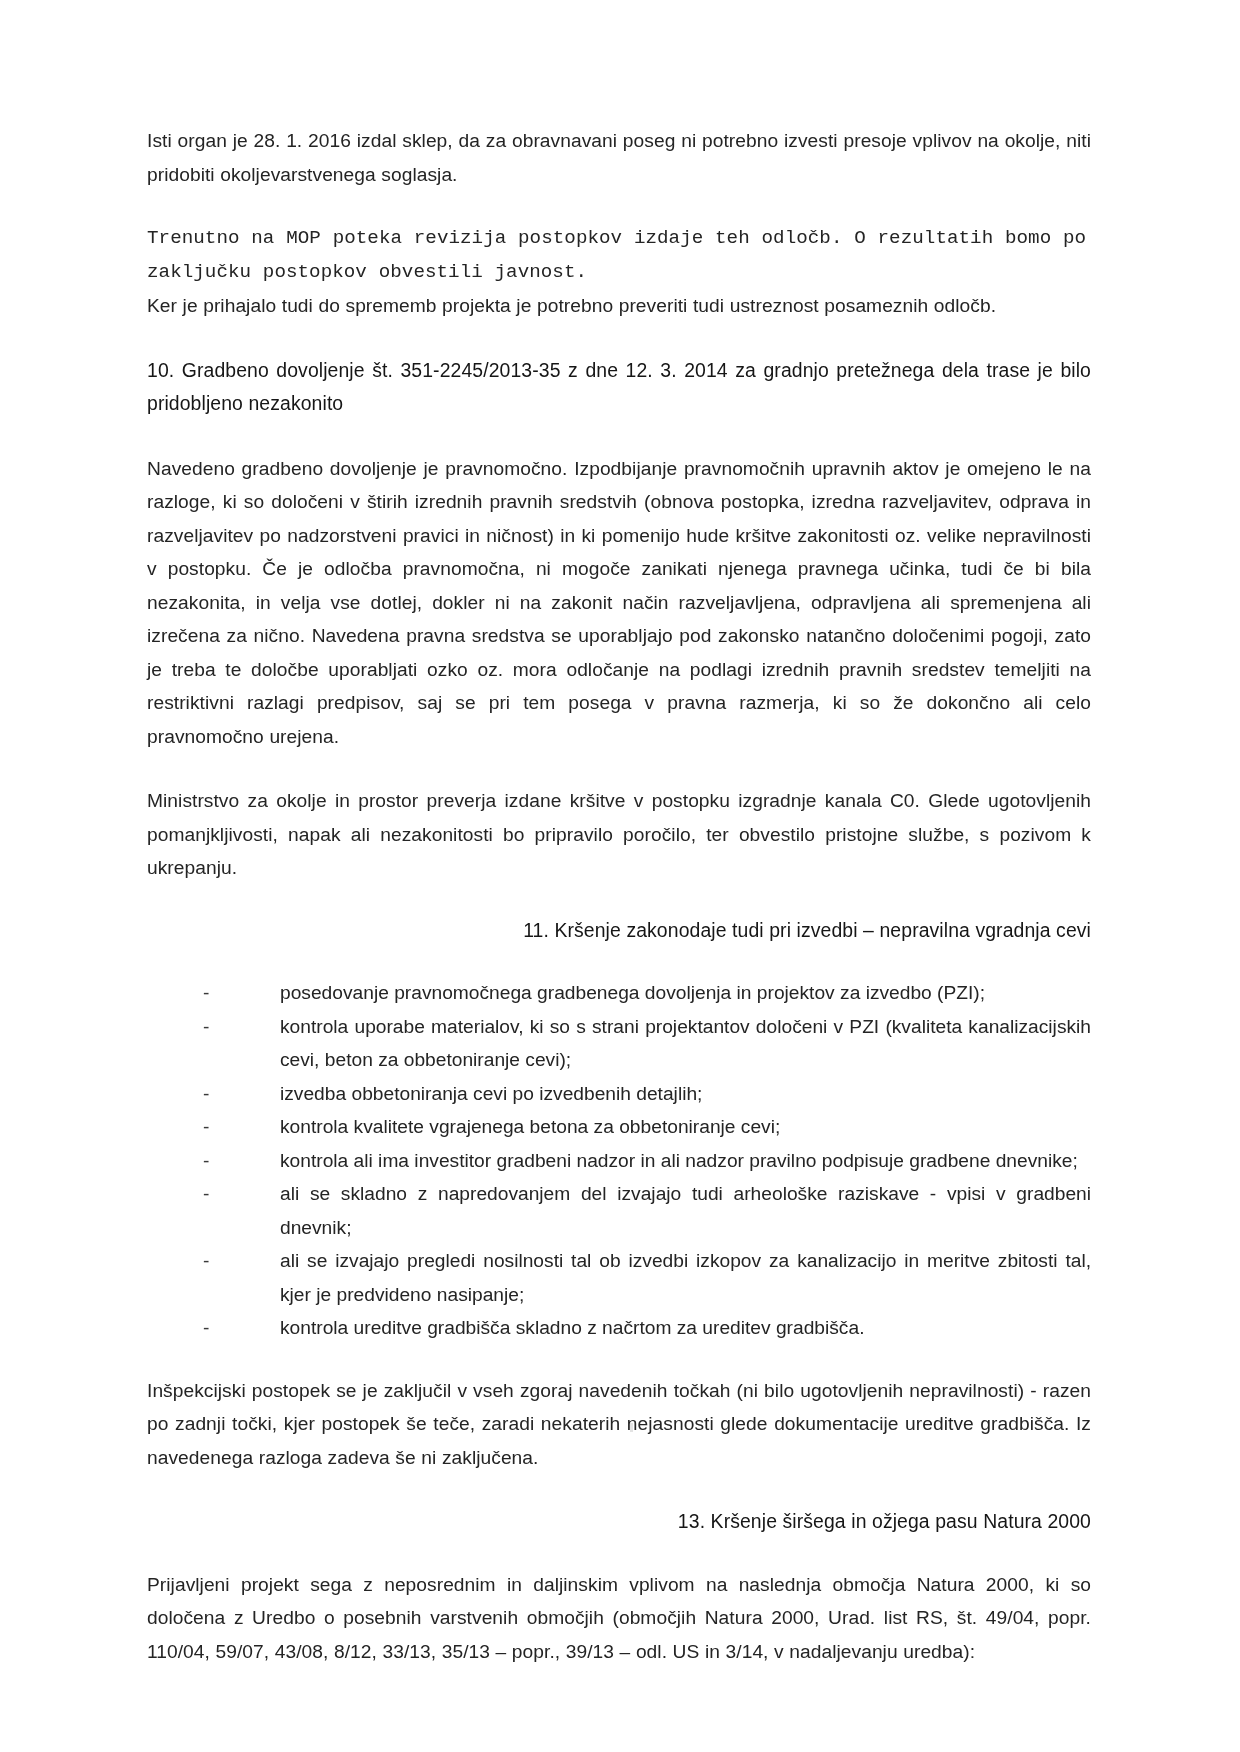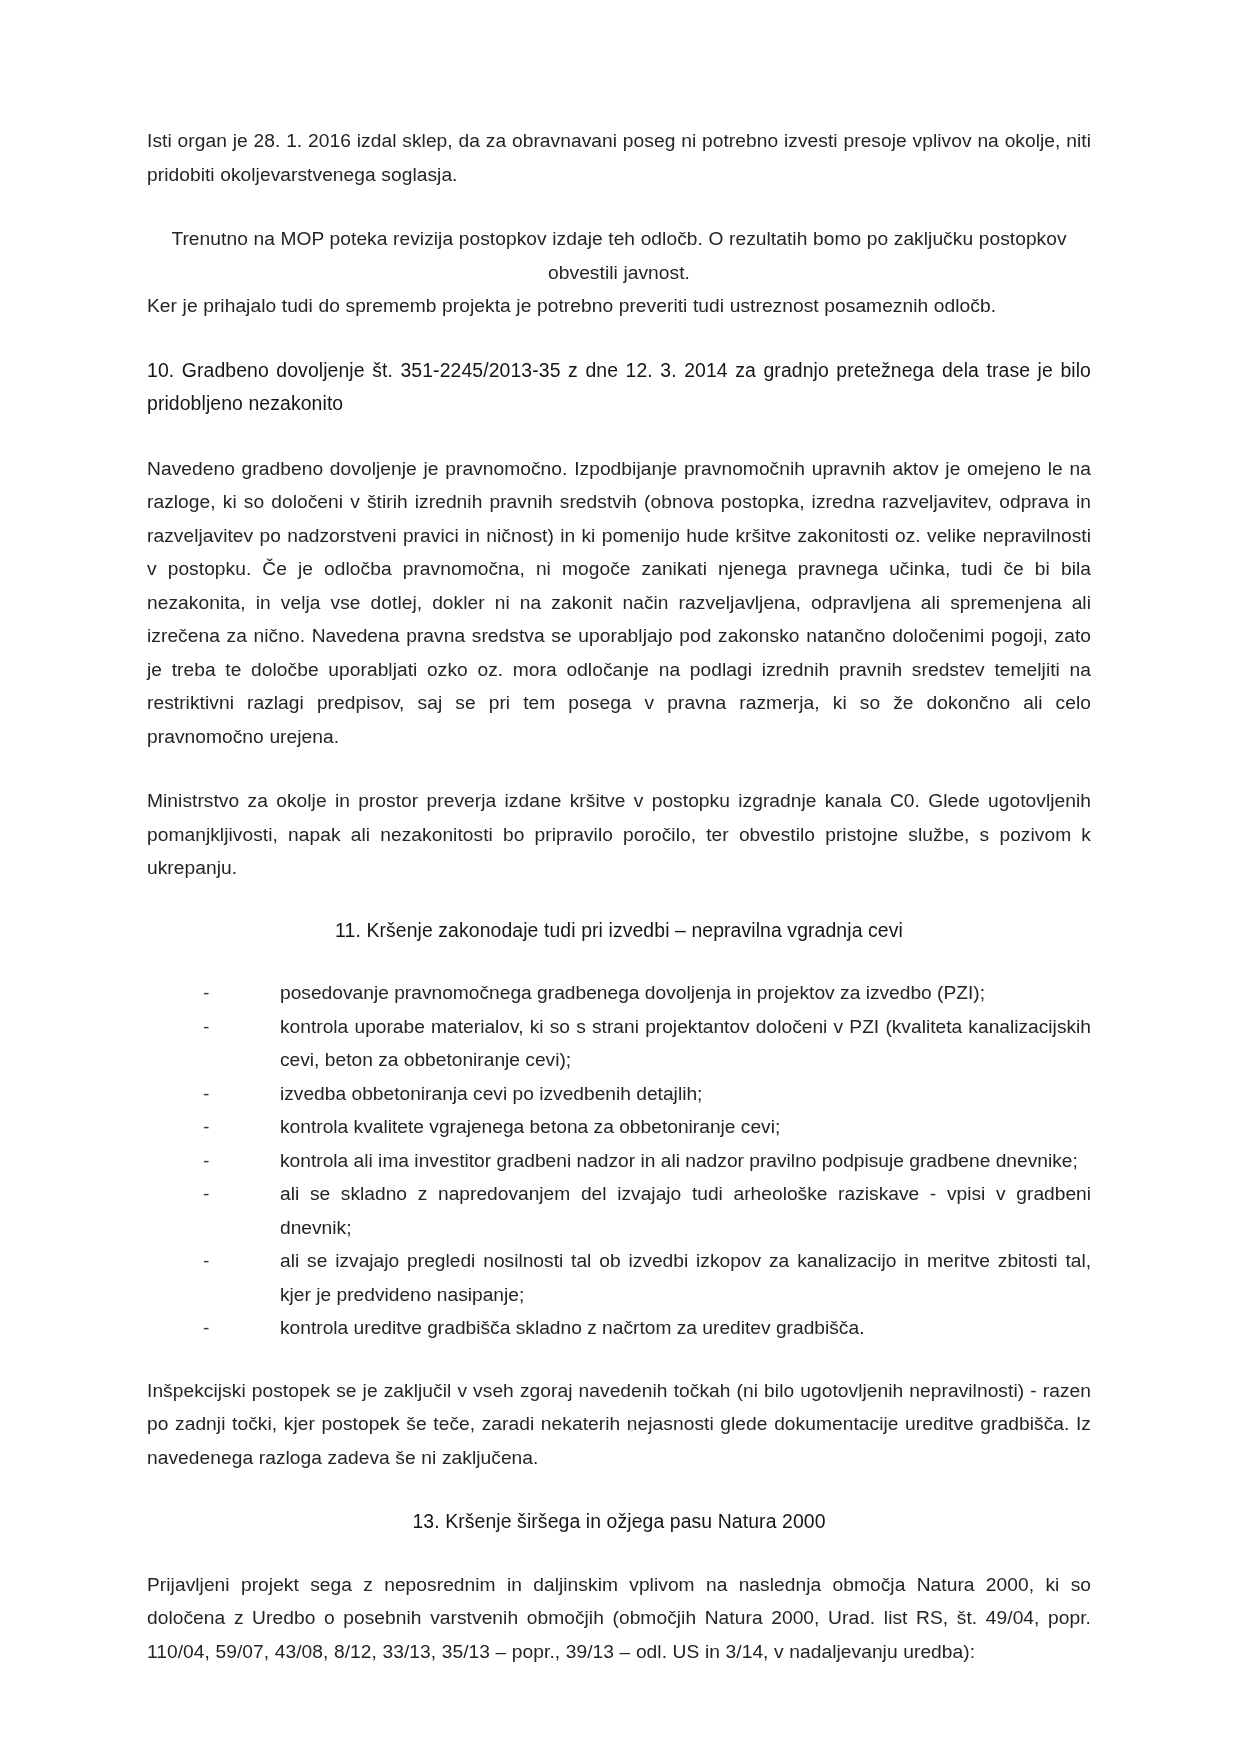--- a/index.html
+++ b/index.html
@@ -38,34 +38,35 @@
     margin: 0;
     font-size: 19.2px;
     line-height: 33.5px;
     text-align: justify;
     text-justify: inter-word;
     letter-spacing: 0.05px;
     word-spacing: 0.2px;
     color: #242424;
   }
   p.para.flush {
-    text-align: center;
+    text-align: left;
+    font-family: Liberation Mono, monospace;
   }
 
   h3.heading {
     margin: 0;
     font-size: 19.4px;
     line-height: 33.5px;
     font-weight: normal;
     text-align: justify;
     letter-spacing: 0.1px;
     color: #161616;
   }
   h3.heading.flush {
-    text-align: center;
+    text-align: right;
   }
 
   
   .gap-lg { height: 31px; }
   .gap-md { height: 29px; }
 
   
   ul.dash-list {
     margin: 0;
     padding: 0;

